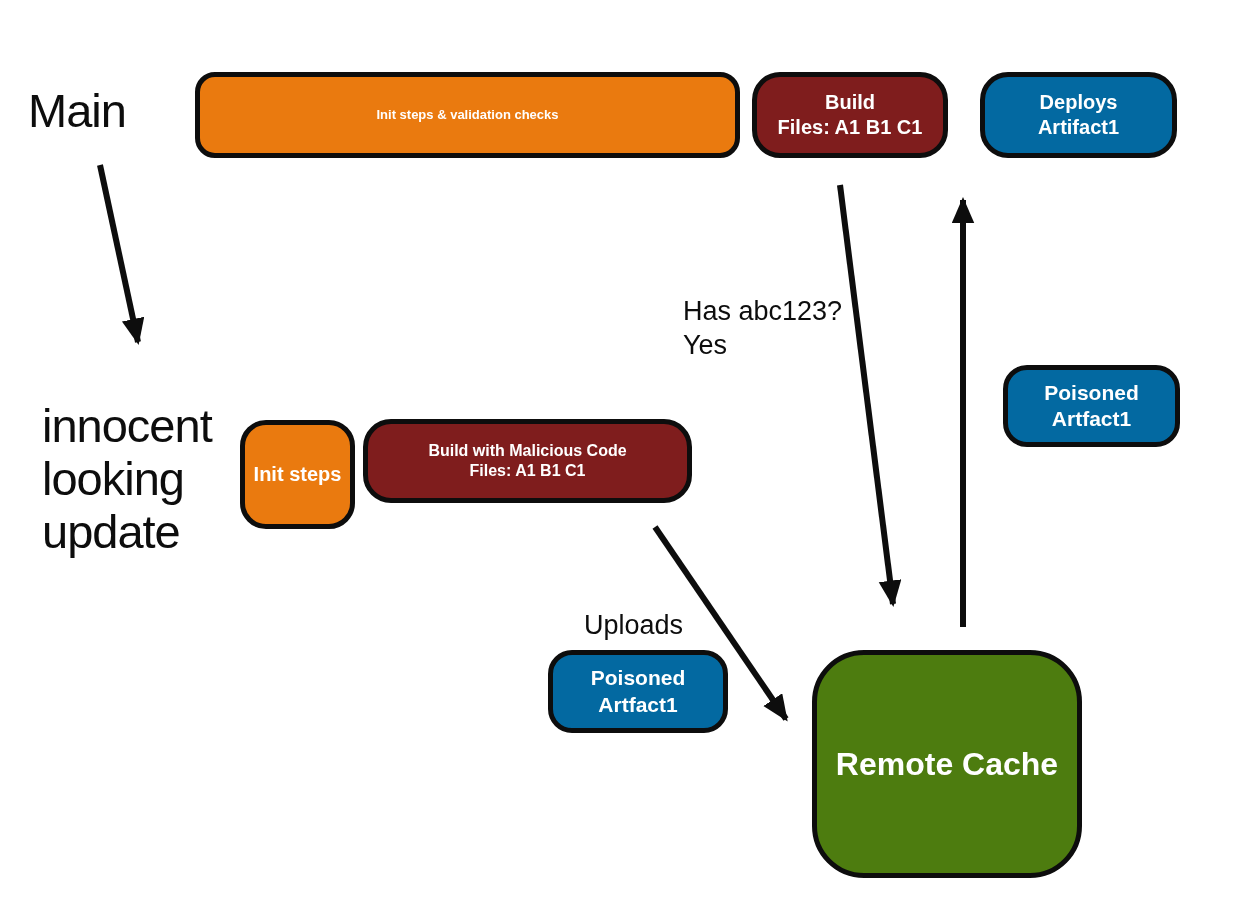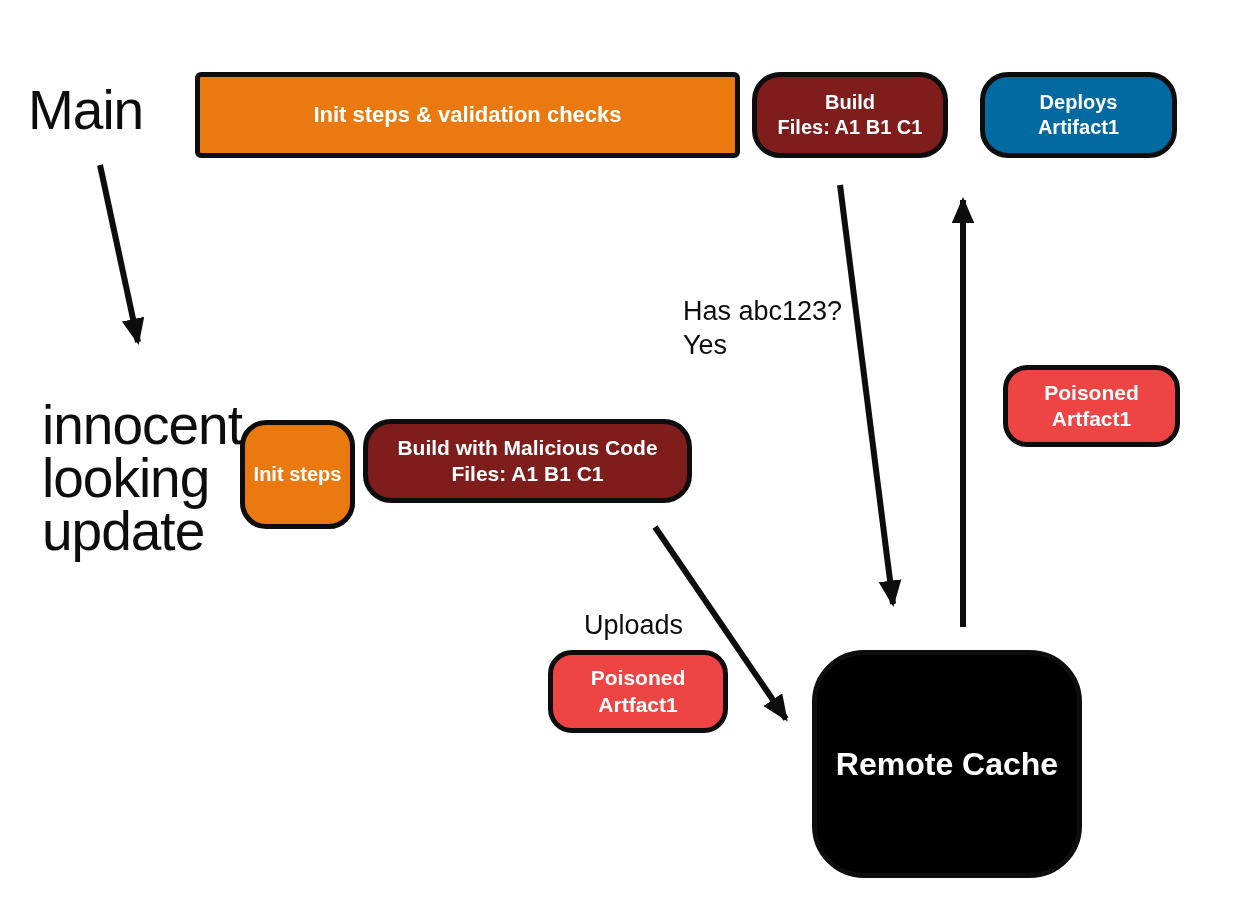--- a/index.html
+++ b/index.html
@@ -25,52 +25,52 @@
     flex-direction: column;
     align-items: center;
     justify-content: center;
     text-align: center;
     line-height: 1.25;
   }
   .node .ln { white-space: nowrap; }
   .orange { background: #ea7a0f; }
   .blue   { background: #7f1d1d; }
   .pink   { background: #0369a1; }
-  .teal   { background: #ef4444; }
-  .green  { background: #000000; }
+  .teal   { background: #0369a1; }
+  .green  { background: #4d7c0f; }
 
   .freetext {
     position: absolute;
     color: #0d0d0d;
     white-space: nowrap;
   }
   .big-label {
-    font-size: 55px;
+    font-size: 47px;
     line-height: 53px;
     letter-spacing: -1px;
   }
   .mid-label {
     font-size: 27px;
     line-height: 34px;
   }
   #arrows {
     position: absolute;
     left: 0;
     top: 0;
     width: 1250px;
     height: 908px;
     pointer-events: none;
   }
 
   
-  #node-init-validation { left: 195px; top: 72px;  width: 545px; height: 86px; border-radius: 6px; font-size: 22px; }
+  #node-init-validation { left: 195px; top: 72px;  width: 545px; height: 86px; border-radius: 20px; font-size: 13px; }
   #node-build-main      { left: 752px; top: 72px;  width: 196px; height: 86px; border-radius: 28px; font-size: 20px; }
   #node-deploy          { left: 980px; top: 72px;  width: 197px; height: 86px; border-radius: 28px; font-size: 20px; }
   #node-init-steps      { left: 240px; top: 420px; width: 115px; height: 109px; border-radius: 26px; font-size: 20px; }
-  #node-build-malicious { left: 363px; top: 419px; width: 329px; height: 84px; border-radius: 28px; font-size: 21px; }
+  #node-build-malicious { left: 363px; top: 419px; width: 329px; height: 84px; border-radius: 28px; font-size: 16px; }
   #node-poisoned-down   { left: 1003px; top: 365px; width: 177px; height: 82px; border-radius: 24px; font-size: 21px; }
   #node-poisoned-up     { left: 548px;  top: 650px; width: 180px; height: 83px; border-radius: 24px; font-size: 21px; }
   #node-remote-cache    { left: 812px;  top: 650px; width: 270px; height: 228px; border-radius: 52px; font-size: 32px; }
 
   
   #label-main      { left: 28px;  top: 84px; }
   #label-innocent  { left: 42px;  top: 384px; margin-top: 15px; }
   #label-has-hash  { left: 683px; top: 294px; }
   #label-downloads { left: 1022px; top: 326px; }
   #label-uploads   { left: 584px;  top: 608px; }

